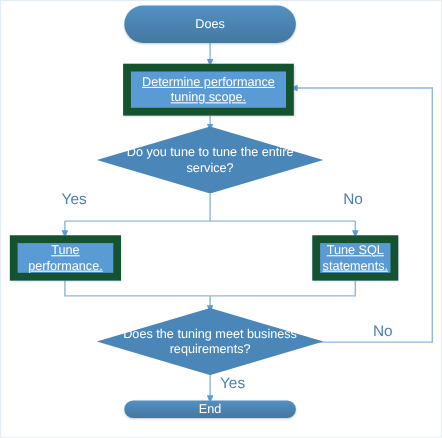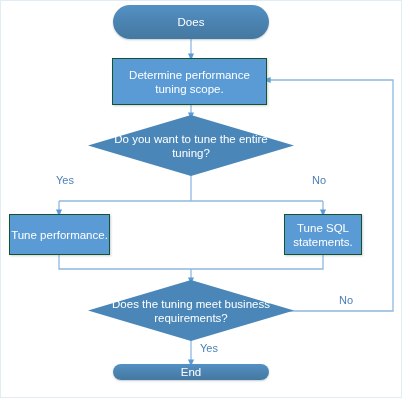--- a/index.html
+++ b/index.html
@@ -38,22 +38,23 @@
   }
   
   .pill {
     border-radius: 999px;
     background: linear-gradient(to bottom, #5491c4 0%, #4a82b0 55%, #44789f 100%);
     box-shadow: 0 1px 2px rgba(120,140,160,0.45);
   }
   
   .process {
     background: #5b9bd5;
-    border: 1px solid #14532d;
+    border: 7px solid #14532d;
     box-shadow: 1px 1px 2px rgba(130,145,160,0.40);
+    text-decoration: underline;
   }
   
   .decision {
     background: transparent;
   }
   .decision .diamond-shape {
     position: absolute;
     left: 0;
     top: 0;
     width: 100%;
@@ -63,21 +64,21 @@
     z-index: 0;
   }
   .decision .diamond-label {
     position: relative;
     z-index: 1;
     width: 78%;
   }
   .edge-label {
     position: absolute;
     color: #4a7fb5;
-    font-size: 11px;
+    font-size: 14px;
     line-height: 13px;
     white-space: nowrap;
     z-index: 4;
   }
 </style>
 </head>
 <body>
 
 <div id="flowchart-canvas">
 
@@ -116,21 +117,21 @@
   <div class="node pill" style="left:112px; top:4px; width:156px; height:34px;">
     <span>Does</span>
   </div>
 
   <div class="node process" style="left:111px; top:57px; width:155px; height:47px;">
     <span>Determine performance tuning scope.</span>
   </div>
 
   <div class="node decision" style="left:87px; top:114px; width:206px; height:61px;">
     <span class="diamond-shape"></span>
-    <span class="diamond-label">Do you want to tune the entire tuning?</span>
+    <span class="diamond-label">Do you tune to tune the entire service?</span>
   </div>
 
   <div class="edge-label" style="left:55px; top:173px;">Yes</div>
   <div class="edge-label" style="left:311px; top:173px;">No</div>
 
   <div class="node process" style="left:8px; top:213px; width:101px; height:41px;">
     <span>Tune performance.</span>
   </div>
 
   <div class="node decision" style="left:87px; top:279px; width:206px; height:61px;">

